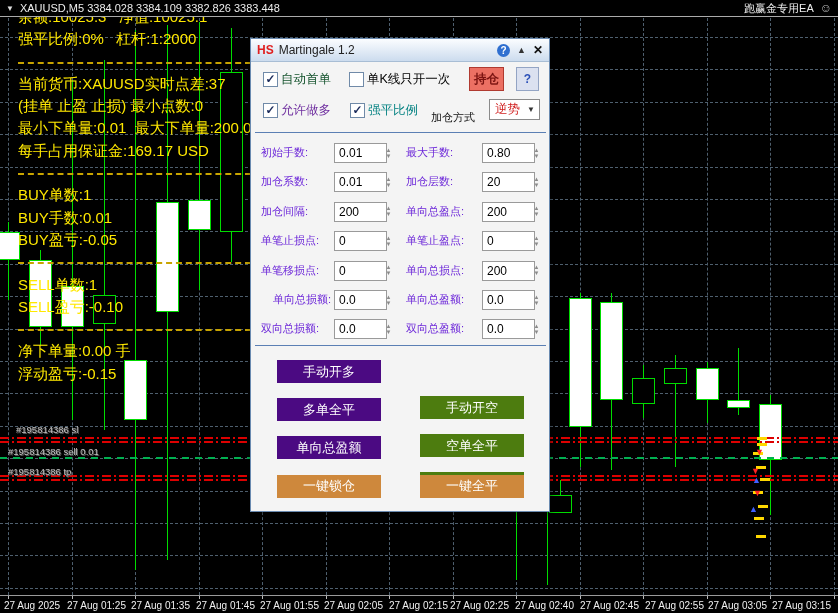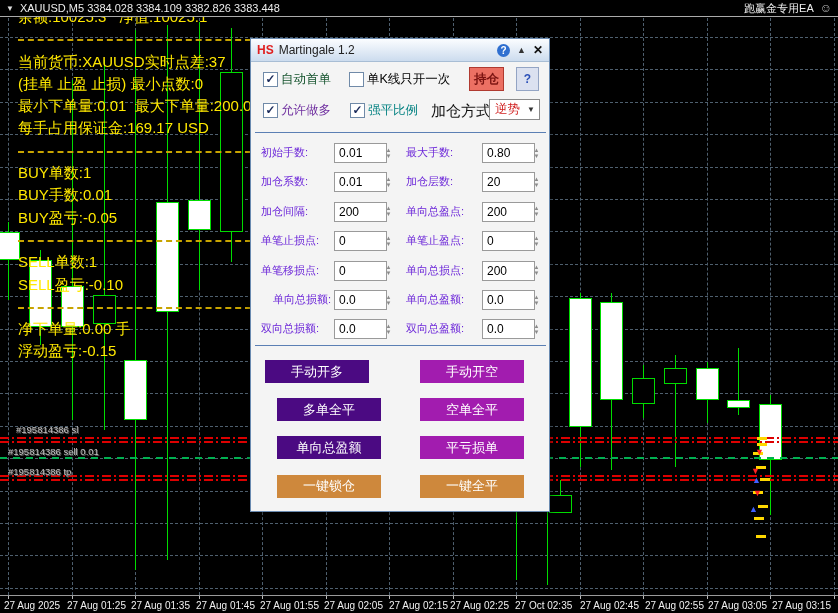--- a/index.html
+++ b/index.html
@@ -51,35 +51,35 @@
   .min-ic{color:#333;font-size:9px;} .close-ic{color:#111;font-size:12px;font-weight:bold;}
   .cb{position:absolute;width:13px;height:13px;background:#fff;border:1px solid #708aa8;
       font-size:12px;line-height:12px;text-align:center;color:#1a2a5a;font-weight:bold;}
   .cblabel{position:absolute;font-size:12.5px;white-space:nowrap;}
   .btn-hold{position:absolute;left:218px;top:28px;width:33px;height:22px;background:#ec7063;
        border:1px solid #b03a30;color:#7c1412;font-size:12.5px;font-weight:bold;
        display:flex;align-items:center;justify-content:center;}
   .btn-q{position:absolute;left:265px;top:28px;width:21px;height:22px;background:#dbe1f0;
        border:1px solid #93a4c4;color:#2b50b8;font-size:12px;font-weight:bold;
        display:flex;align-items:center;justify-content:center;}
-  .addmode-label{position:absolute;left:180px;top:63px;font-size:15px;color:#111;}
+  .addmode-label{position:absolute;left:180px;top:71px;font-size:11px;color:#111;}
   .dropdown{position:absolute;left:238px;top:60px;width:51px;height:21px;background:#fff;
        border:1px solid #8a8a8a;display:flex;align-items:center;box-sizing:border-box;}
   .dropdown .val{color:#d02020;font-size:12.5px;padding-left:5px;flex:1;}
   .dropdown .arr{font-size:8px;color:#333;padding-right:4px;}
   .sep{position:absolute;left:4px;width:291px;border-top:1px solid #5b7fb4;}
   .frow-label{position:absolute;color:#6d28d9;font-size:11px;white-space:nowrap;}
   .finput{position:absolute;width:47px;height:18px;border:1px solid #9a9a9a;background:#fff;
           font-size:12px;color:#000;padding:0 0 0 4px;font-family:"Liberation Sans",sans-serif;}
   .spin{position:absolute;width:11px;height:20px;display:flex;flex-direction:column;
         align-items:center;justify-content:center;gap:1px;}
   .spin span{font-size:6px;color:#8a8a8a;line-height:5px;}
   .abtn{position:absolute;width:104px;height:23px;color:#fff;font-size:13px;
         display:flex;align-items:center;justify-content:center;border:none;}
-  .c-purple{background:#4b0a82;} .c-teal{background:#a21caf;} .c-orange{background:#ce883c;}
+  .c-purple{background:#4b0a82;} .c-teal{background:#4d7c0f;margin-top:36px;} .c-orange{background:#ce883c;}
 </style>
 </head>
 <body>
 
 <div class="screen">
 
   <div class="topbar">
     <div class="left">
       <span class="tri">▼</span>
       <span>XAUUSD,M5  3384.028 3384.109 3382.826 3383.448</span>
@@ -176,20 +176,21 @@
       <div class="marker m-yd" style="left: 753px; top: 473px;"></div>
       <div class="marker m-ra" style="left: 753px; top: 475px;">▼</div>
       <div class="marker m-yd" style="left: 758px; top: 487px;"></div>
       <div class="marker m-ba" style="left: 749px; top: 491px;">▲</div>
       <div class="marker m-yd" style="left: 754px; top: 499px;"></div>
       <div class="marker m-yd" style="left: 756px; top: 517px;"></div>
     </div>
 
   <div id="overlay">
       <div class="yline">余额:10025.3   净值:10025.1</div>
+      <div class="yline">强平比例:0%   杠杆:1:2000</div>
       <div class="ydash"></div>
       <div class="yline">当前货币:XAUUSD实时点差:37</div>
       <div class="yline">(挂单 止盈 止损) 最小点数:0</div>
       <div class="yline">最小下单量:0.01  最大下单量:200.0</div>
       <div class="yline">每手占用保证金:169.17 USD</div>
       <div class="ydash"></div>
       <div class="yline">BUY单数:1</div>
       <div class="yline">BUY手数:0.01</div>
       <div class="yline">BUY盈亏:-0.05</div>
       <div class="ydash"></div>
@@ -309,21 +310,21 @@
           <span>▼</span>
         </div>
         <div class="frow-label" style="left: 155px; top: 282.4px;">双向总盈额:</div>
         <input class="finput" value="0.0" style="left: 231px; top: 280.4px;">
         <div class="spin" style="left: 280px; top: 280.4px;">
           <span>▲</span>
           <span>▼</span>
         </div>
       </div>
     <div id="actions">
-        <div class="abtn c-purple" style="left: 14px; top: 321px;">手动开多</div>
+        <div class="abtn c-purple" style="left: 26px; top: 321px;">手动开多</div>
         <div class="abtn c-teal" style="left: 169px; top: 321px;">手动开空</div>
         <div class="abtn c-purple" style="left: 26px; top: 359.2px;">多单全平</div>
         <div class="abtn c-teal" style="left: 169px; top: 359.2px;">空单全平</div>
         <div class="abtn c-purple" style="left: 26px; top: 397.4px;">单向总盈额</div>
         <div class="abtn c-teal" style="left: 169px; top: 397.4px;">平亏损单</div>
         <div class="abtn c-orange" style="left: 26px; top: 435.6px;">一键锁仓</div>
         <div class="abtn c-orange" style="left: 169px; top: 435.6px;">一键全平</div>
       </div>
   </div>
 
@@ -343,19 +344,19 @@
       <div class="tick" style="left: 770px;"></div>
       <div class="tick" style="left: 833.5px;"></div>
       <div class="tlabel" style="left: 4px;">27 Aug 2025</div>
       <div class="tlabel" style="left: 67px;">27 Aug 01:25</div>
       <div class="tlabel" style="left: 131px;">27 Aug 01:35</div>
       <div class="tlabel" style="left: 196px;">27 Aug 01:45</div>
       <div class="tlabel" style="left: 260px;">27 Aug 01:55</div>
       <div class="tlabel" style="left: 324px;">27 Aug 02:05</div>
       <div class="tlabel" style="left: 389px;">27 Aug 02:15</div>
       <div class="tlabel" style="left: 450px;">27 Aug 02:25</div>
-      <div class="tlabel" style="left: 515px;">27 Oct 02:35</div>
+      <div class="tlabel" style="left: 515px;">27 Aug 02:40</div>
       <div class="tlabel" style="left: 580px;">27 Aug 02:45</div>
       <div class="tlabel" style="left: 645px;">27 Aug 02:55</div>
       <div class="tlabel" style="left: 708px;">27 Aug 03:05</div>
       <div class="tlabel" style="left: 772px;">27 Aug 03:15</div>
     </div>
 </div>
 
 </body></html>

